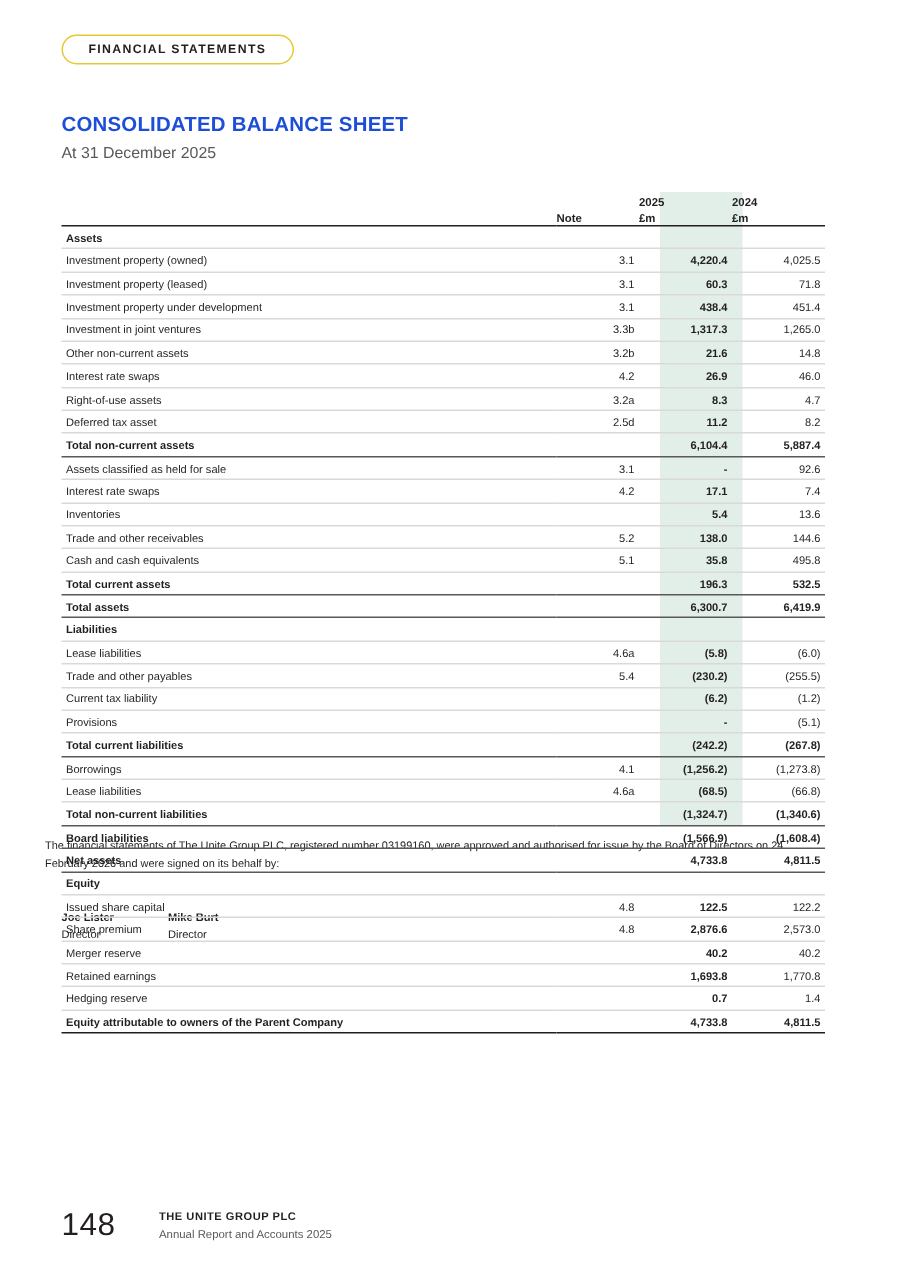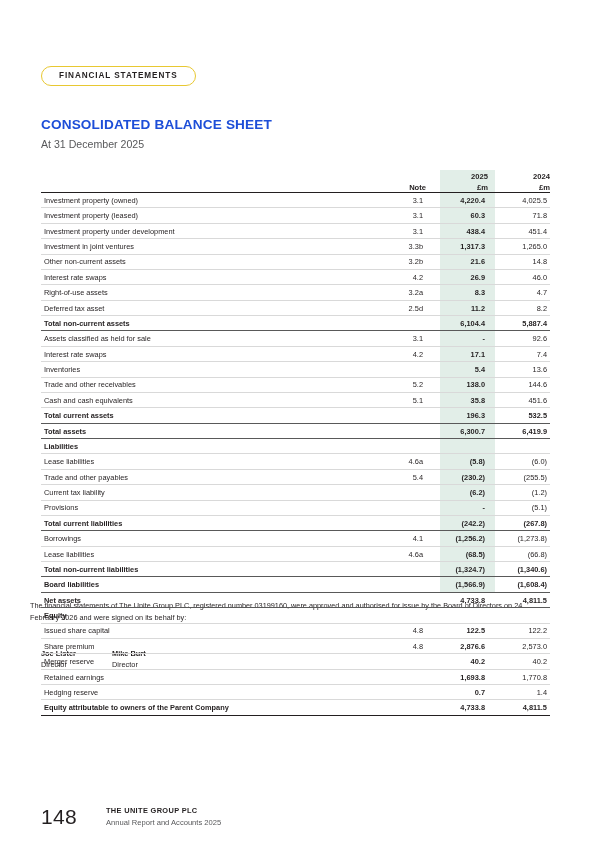--- a/index.html
+++ b/index.html
@@ -12,21 +12,20 @@
     background: #ffffff;
     font-family: "Liberation Sans", sans-serif;
     color: #231f20;
     position: relative;
     overflow: hidden;
   }
 
   .page {
     position: absolute;
     inset: 0;
-    margin-top: 42px;
   }
 
   
   .badge-wrap {
     position: absolute;
     left: 41px;
     top: 22px;
   }
   .badge {
     display: inline-block;
@@ -82,21 +81,20 @@
 
   table.bs th, table.bs td {
     padding: 0;
     vertical-align: bottom;
   }
 
   
   .hdr-year td, .hdr-unit td {
     font-weight: bold;
     font-size: 7.6px;
-    text-align: right;
     padding: 0 3px 2px 0;
     line-height: 1.25;
     height: 11px;
   }
   .hdr-year td.lbl, .hdr-unit td.lbl { text-align: left; }
   .hdr-unit td { padding-bottom: 3px; }
   .hdr-unit { border-bottom: 1.3px solid #231f20; }
 
   
   tr.row td {
@@ -221,20 +219,26 @@
           <td>2024</td>
         </tr>
         <tr class="hdr-unit">
           <td class="lbl"></td>
           <td>Note</td>
           <td>£m</td>
           <td>£m</td>
         </tr>
       </thead>
       <tbody id="bs-body">
+          <tr class="row bold sep-light">
+            <td class="lbl">Assets</td>
+            <td class="note"></td>
+            <td class="num y1"></td>
+            <td class="num y2"></td>
+          </tr>
           <tr class="row sep-light">
             <td class="lbl">Investment property (owned)</td>
             <td class="note">3.1</td>
             <td class="num y1">4,220.4</td>
             <td class="num y2">4,025.5</td>
           </tr>
           <tr class="row sep-light">
             <td class="lbl">Investment property (leased)</td>
             <td class="note">3.1</td>
             <td class="num y1">60.3</td>
@@ -303,21 +307,21 @@
           <tr class="row sep-light">
             <td class="lbl">Trade and other receivables</td>
             <td class="note">5.2</td>
             <td class="num y1">138.0</td>
             <td class="num y2">144.6</td>
           </tr>
           <tr class="row sep-light">
             <td class="lbl">Cash and cash equivalents</td>
             <td class="note">5.1</td>
             <td class="num y1">35.8</td>
-            <td class="num y2">451.6</td>
+            <td class="num y2">495.8</td>
           </tr>
           <tr class="row bold sep-top-dark sep-dark">
             <td class="lbl">Total current assets</td>
             <td class="note"></td>
             <td class="num y1">196.3</td>
             <td class="num y2">532.5</td>
           </tr>
           <tr class="row bold sep-top-dark sep-dark">
             <td class="lbl">Total assets</td>
             <td class="note"></td>

